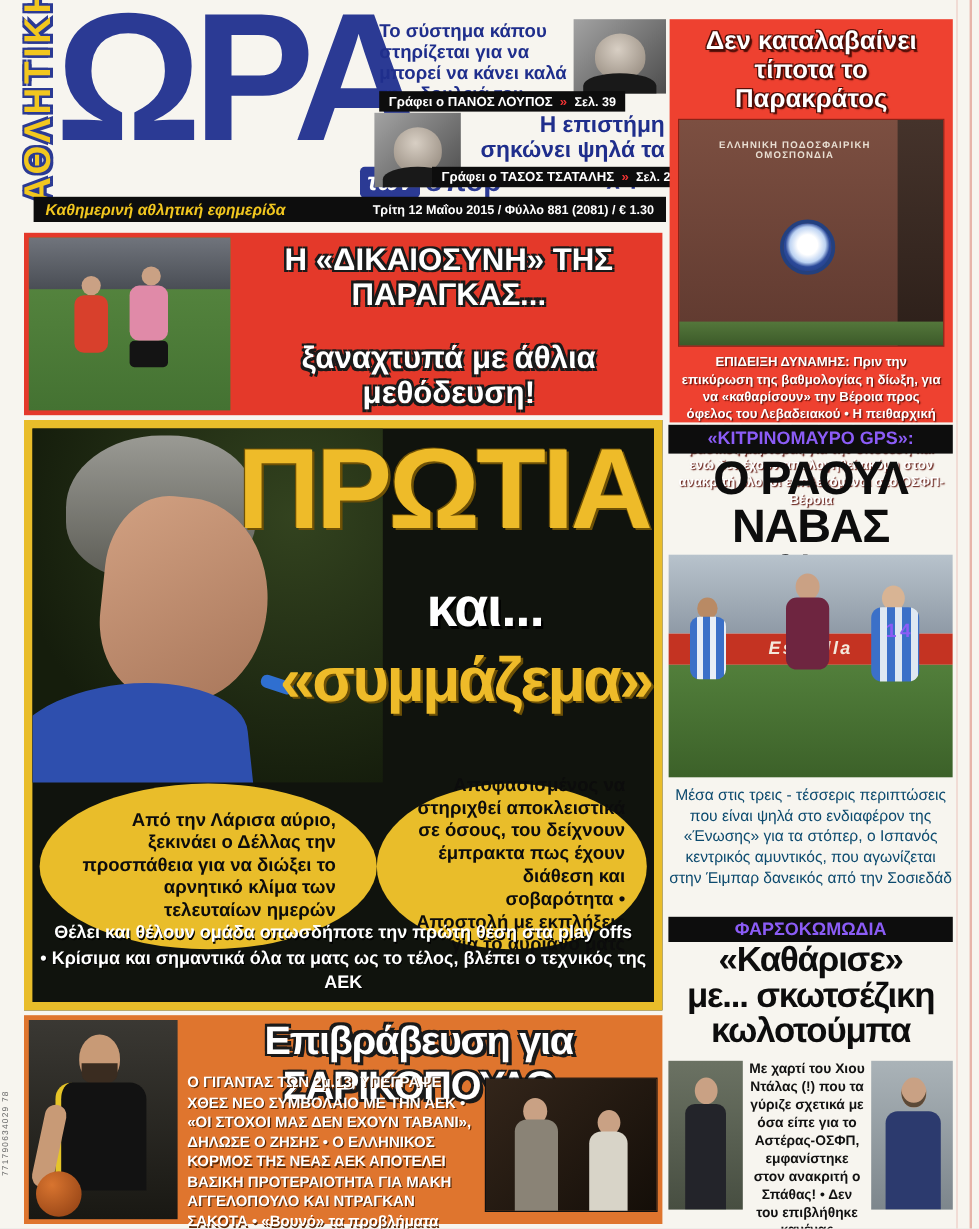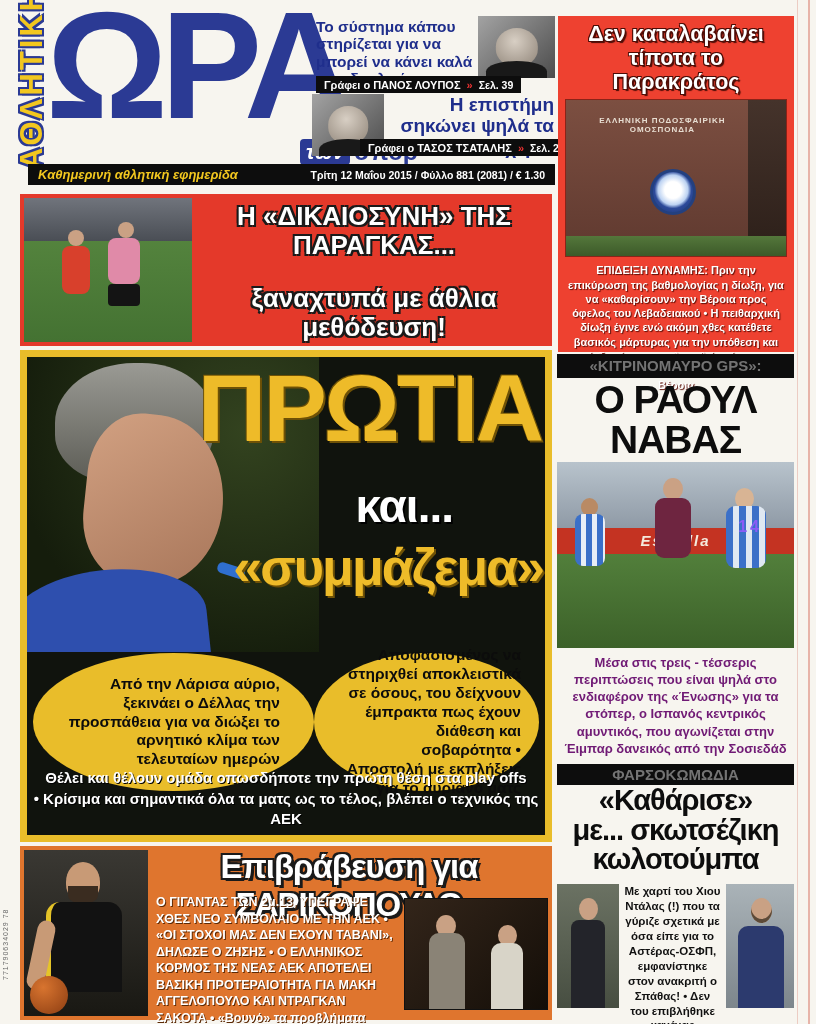--- a/index.html
+++ b/index.html
@@ -32,21 +32,21 @@
   .bybar .by { color:#fff; font-weight:bold; font-size:11px; white-space:nowrap; }
   .bybar .arr { color:#e33; font-weight:bold; font-size:11px; }
   .bybar .pg { color:#fff; font-weight:bold; font-size:10.5px; white-space:nowrap; }
   .bybar1 { left:316px; top:76px; }
   .bybar2 { left:360px; top:139px; }
 
   
   .redbox { position:absolute; left:558px; top:16px; width:236px; height:336px; background:#ee4130; padding:6px 7px; }
   .redbox h2 { color:#fff; font-weight:bold; font-size:21.5px; line-height:1.12; text-align:center;
     text-shadow:-1px -1px 0 #4a0c06, 1px -1px 0 #4a0c06, -1px 1px 0 #4a0c06, 2px 2px 1px #4a0c06; }
-  .epo { position:relative; margin-top:5px; height:158px; background:linear-gradient(#7c4f41,#5f392f); overflow:hidden; border:1px solid #8a2318; }
+  .epo { position:relative; margin-top:5px; height:190px; background:linear-gradient(#7c4f41,#5f392f); overflow:hidden; border:1px solid #8a2318; }
   .epo .pillar { position:absolute; right:0; top:0; width:38px; height:100%; background:linear-gradient(#45332b,#2c1f19); }
   .epo .sign { position:absolute; left:4px; top:16px; width:84%; color:#e8ded2; font-size:8px; letter-spacing:1px; text-align:center; font-weight:bold; }
   .epo .logo { position:absolute; left:38%; top:44%; width:46px; height:46px; border-radius:50%; border:3px solid #23407f;
     background:radial-gradient(circle at 50% 45%, #ffffff 28%, #bcd2f2 50%, #2c4a9a 62%, #1c3470 100%); }
   .epo .green { position:absolute; bottom:0; left:0; width:100%; height:20px; background:linear-gradient(#54773b,#3c5a29); }
   .redbox .cap { margin-top:6px; color:#fff; font-weight:bold; font-size:11px; line-height:1.3; text-align:center; text-shadow:1px 1px 1px #5a0e06; }
 
   
   .strip { position:absolute; left:20px; top:194px; width:532px; height:152px; background:linear-gradient(#e8432c,#d23categorie); background:#e4392a; padding:4px; }
   .strip .photo { position:absolute; left:4px; top:4px; width:168px; height:144px; overflow:hidden; background:linear-gradient(#5a8a42,#447232); }
@@ -93,40 +93,40 @@
   .obox-head { position:absolute; left:128px; top:2px; width:402px; text-align:center; color:#fff; font-weight:bold; font-size:33px; letter-spacing:-1px;
     text-shadow:-2px -2px 0 #1a1a1a, 2px -2px 0 #1a1a1a, -2px 2px 0 #1a1a1a, 3px 3px 0 #1a1a1a; }
   .obox-body { position:absolute; left:136px; top:48px; width:242px; color:#fff; font-weight:bold; font-size:12.5px; line-height:1.32; text-shadow:1px 1px 0 #5c2a06; }
   .men { position:absolute; left:384px; top:52px; width:144px; height:112px; background:linear-gradient(135deg,#33251a,#140e08); border:1px solid #111; overflow:hidden; }
   .men .m1 { position:absolute; left:24px; top:34px; width:36px; height:78px; border-radius:10px 10px 0 0; background:#8a8376; }
   .men .m1h { position:absolute; left:31px; top:16px; width:20px; height:22px; border-radius:50%; background:#c9a184; }
   .men .m2 { position:absolute; right:24px; top:44px; width:32px; height:68px; border-radius:10px 10px 0 0; background:#d8d4c8; }
   .men .m2h { position:absolute; right:30px; top:26px; width:19px; height:21px; border-radius:50%; background:#c9a184; }
 
   
-  .kicker { position:absolute; left:557px; width:237px; background:#0d0d0d; color:#737373; font-weight:bold; text-align:center; }
+  .kicker { position:absolute; left:557px; width:237px; background:#0d0d0d; color:#8b5cf6; font-weight:bold; text-align:center; }
   .k1 { top:354px; height:24px; font-size:15px; line-height:24px; }
   .k2 { top:764px; height:21px; font-size:15px; line-height:21px; }
   .navas-head { position:absolute; left:553px; top:380px; width:245px; text-align:center; color:#0d0d0d; font-weight:bold; line-height:1.02; letter-spacing:-1px; }
   .navas-head .n1 { font-size:39px; }
   .navas-head .n2 { font-size:30px; }
   .eibar { position:absolute; left:557px; top:462px; width:237px; height:186px; overflow:hidden; display:flex; flex-direction:column; }
   .eibar .stand { height:66px; background:linear-gradient(#b8c3cc,#8f9aa6); }
   .eibar .board { height:26px; background:#c43322; color:#f4e9dc; font-weight:bold; font-style:italic; font-size:15px; letter-spacing:2px; text-align:center; line-height:26px; }
   .eibar .pitch { flex:1; background:linear-gradient(#527f3b,#3c6129); }
   .eibar .plC { position:absolute; left:98px; top:36px; width:36px; height:60px; border-radius:9px; background:#6e2540; }
   .eibar .plCh { position:absolute; left:106px; top:16px; width:20px; height:22px; border-radius:50%; background:#caa184; }
   .eibar .plR { position:absolute; right:28px; top:44px; width:40px; height:62px; border-radius:9px;
     background:repeating-linear-gradient(90deg,#3b70c8 0 7px,#dfe8f2 7px 13px); }
   .eibar .plRh { position:absolute; right:40px; top:26px; width:19px; height:21px; border-radius:50%; background:#d8b494; }
   .eibar .num { position:absolute; right:32px; top:56px; color:#8b5cf6; font-weight:bold; font-size:16px; letter-spacing:3px; }
   .eibar .plL { position:absolute; left:18px; top:52px; width:30px; height:52px; border-radius:8px;
     background:repeating-linear-gradient(90deg,#3b70c8 0 6px,#e8eef6 6px 11px); }
   .eibar .plLh { position:absolute; left:24px; top:36px; width:17px; height:18px; border-radius:50%; background:#b98a64; }
-  .navas-body { position:absolute; left:557px; top:654px; width:237px; text-align:center; color:#701a75; font-weight:bold; font-size:13px; line-height:1.32; }
+  .navas-body { position:absolute; left:557px; top:654px; width:237px; text-align:center; color:#0c4a6e; font-weight:normal; font-size:13px; line-height:1.32; }
   .farso-head { position:absolute; left:553px; top:786px; width:245px; text-align:center; color:#0d0d0d; font-weight:bold; font-size:29px; line-height:1.02; letter-spacing:-1px; }
   .farso-row { position:absolute; left:557px; top:884px; width:237px; height:124px; display:flex; gap:5px; }
   .fphoto { position:relative; overflow:hidden; }
   .fp1 { width:62px; background:linear-gradient(#6b7263,#474e41); }
   .fp1 .suit { position:absolute; left:14px; top:36px; width:34px; height:88px; border-radius:8px 8px 0 0; background:#23242a; }
   .fp1 .fh { position:absolute; left:22px; top:14px; width:19px; height:22px; border-radius:50%; background:#c9a184; }
   .farso-body { flex:1; color:#111; font-weight:bold; font-size:11.5px; line-height:1.3; text-align:center; }
   .fp2 { width:68px; background:linear-gradient(#aab3b8,#7d868c); }
   .fp2 .polo { position:absolute; left:12px; top:42px; width:46px; height:82px; border-radius:10px 10px 0 0; background:#2c3a6e; }
   .fp2 .fh { position:absolute; left:25px; top:14px; width:21px; height:25px; border-radius:50%; background:#c9a184; box-shadow:0 -4px 0 #5c4a38 inset; }

